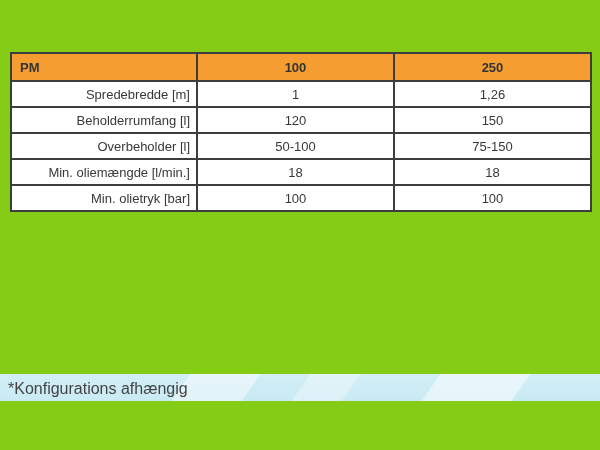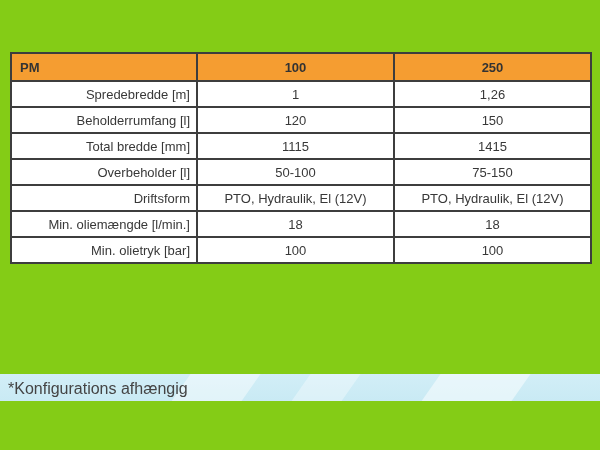--- a/index.html
+++ b/index.html
@@ -106,33 +106,23 @@
         <td class="cell-label">Spredebredde [m]</td>
         <td class="cell-val">1</td>
         <td class="cell-val">1,26</td>
       </tr>
       <tr>
         <td class="cell-label">Beholderrumfang [l]</td>
         <td class="cell-val">120</td>
         <td class="cell-val">150</td>
       </tr>
       <tr>
-        <td class="cell-label">Total bredde [mm]</td>
-        <td class="cell-val">1115</td>
-        <td class="cell-val">1415</td>
-      </tr>
-      <tr>
         <td class="cell-label">Overbeholder [l]</td>
         <td class="cell-val">50-100</td>
         <td class="cell-val">75-150</td>
-      </tr>
-      <tr>
-        <td class="cell-label">Driftsform</td>
-        <td class="cell-val">PTO, Hydraulik, El (12V)</td>
-        <td class="cell-val">PTO, Hydraulik, El (12V)</td>
       </tr>
       <tr>
         <td class="cell-label">Min. oliemængde [l/min.]</td>
         <td class="cell-val">18</td>
         <td class="cell-val">18</td>
       </tr>
       <tr>
         <td class="cell-label">Min. olietryk [bar]</td>
         <td class="cell-val">100</td>
         <td class="cell-val">100</td>

